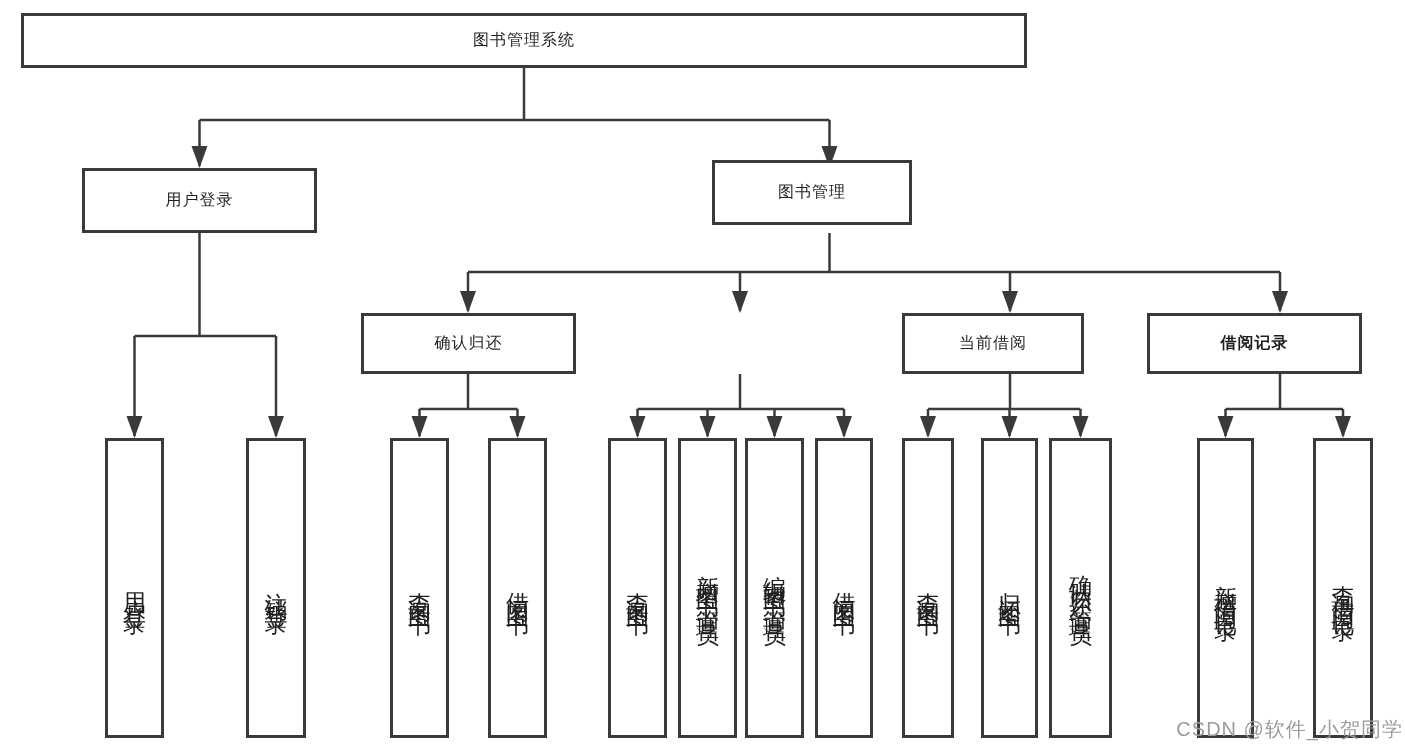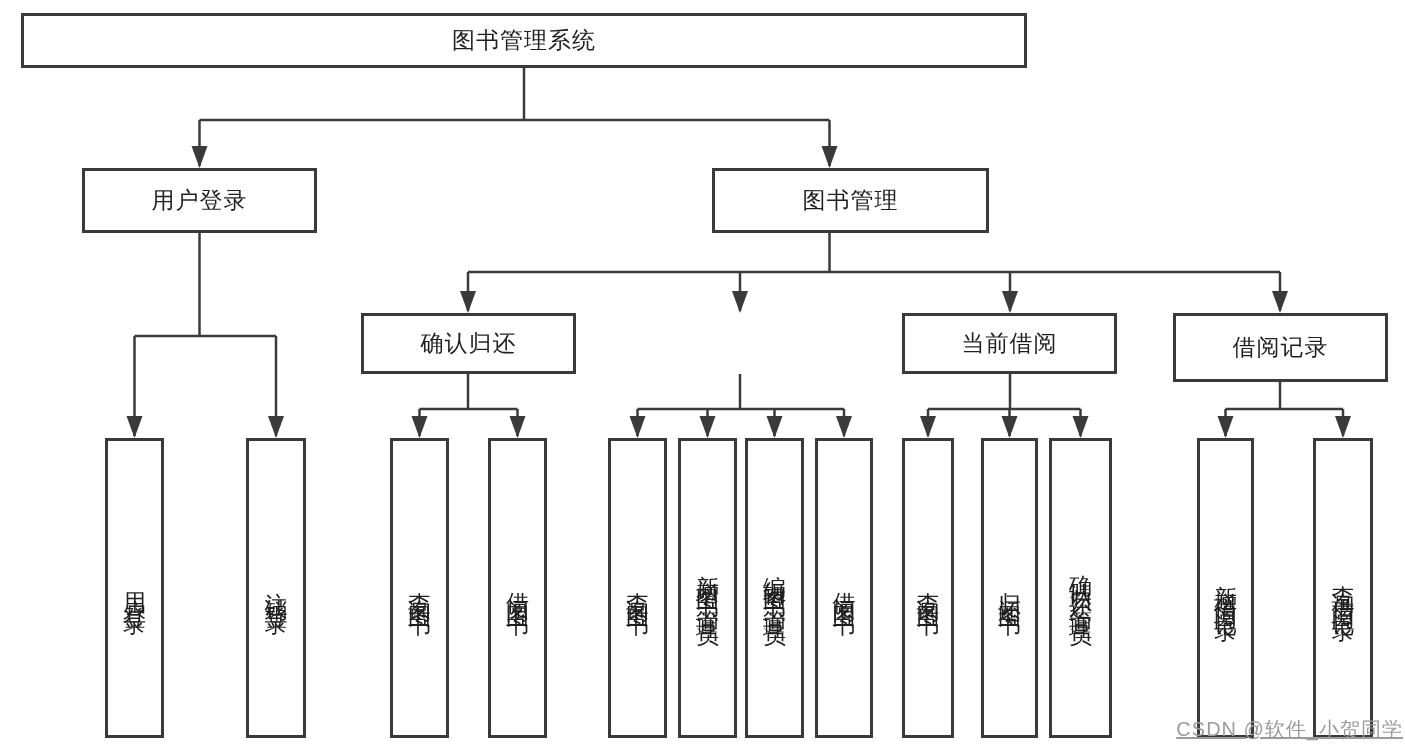--- a/index.html
+++ b/index.html
@@ -18,21 +18,21 @@
     pointer-events: none;
   }
   .hbox {
     position: absolute;
     box-sizing: border-box;
     border: 3px solid #3a3a3a;
     background: #ffffff;
     display: flex;
     align-items: center;
     justify-content: center;
-    font-size: 23px;
+    font-size: 16px;
     letter-spacing: 1px;
     color: #1f1f1f;
     white-space: nowrap;
   }
   .vbox {
     position: absolute;
     box-sizing: border-box;
     border: 3px solid #3a3a3a;
     background: #ffffff;
     top: 438px;
@@ -48,21 +48,20 @@
     line-height: 1;
   }
   .watermark {
     position: absolute;
     top: 716px;
     right: 2px;
     font-size: 20px;
     color: #9b9b9b;
     letter-spacing: 1px;
     white-space: nowrap;
-    text-decoration: underline;
   }
 </style>
 </head>
 <body>
 
 <div id="canvas">
 
   <svg id="connectors" viewBox="0 0 1405 747" xmlns="http://www.w3.org/2000/svg">
     <g stroke="#3a3a3a" stroke-width="2.5" fill="none">
 
@@ -129,31 +128,31 @@
     </g>
   </svg>
 
   <div class="hbox" style="left:21px; top:13px; width:1006px; height:55px;">
     <span>图书管理系统</span>
   </div>
 
   <div class="hbox" style="left:82px; top:168px; width:235px; height:65px;">
     <span>用户登录</span>
   </div>
-  <div class="hbox" style="left:712px; top:168px; width:277px; height:65px;">
+  <div class="hbox" style="left:712px; top:160px; width:200px; height:65px;">
     <span>图书管理</span>
   </div>
 
   <div class="hbox" style="left:361px; top:313px; width:215px; height:61px;">
     <span>确认归还</span>
   </div>
-  <div class="hbox" style="left:902px; top:313px; width:215px; height:61px;">
+  <div class="hbox" style="left:902px; top:313px; width:182px; height:61px;">
     <span>当前借阅</span>
   </div>
-  <div class="hbox" style="left:1173px; top:313px; width:215px; height:69px;">
+  <div class="hbox" style="left:1147px; top:313px; width:215px; height:61px;font-weight:bold;">
     <span>借阅记录</span>
   </div>
 
   <div class="vbox" style="left:105px; width:59px;">
     <span>用户登录</span>
   </div>
   <div class="vbox" style="left:246px; width:60px;">
     <span>注销登录</span>
   </div>
 

